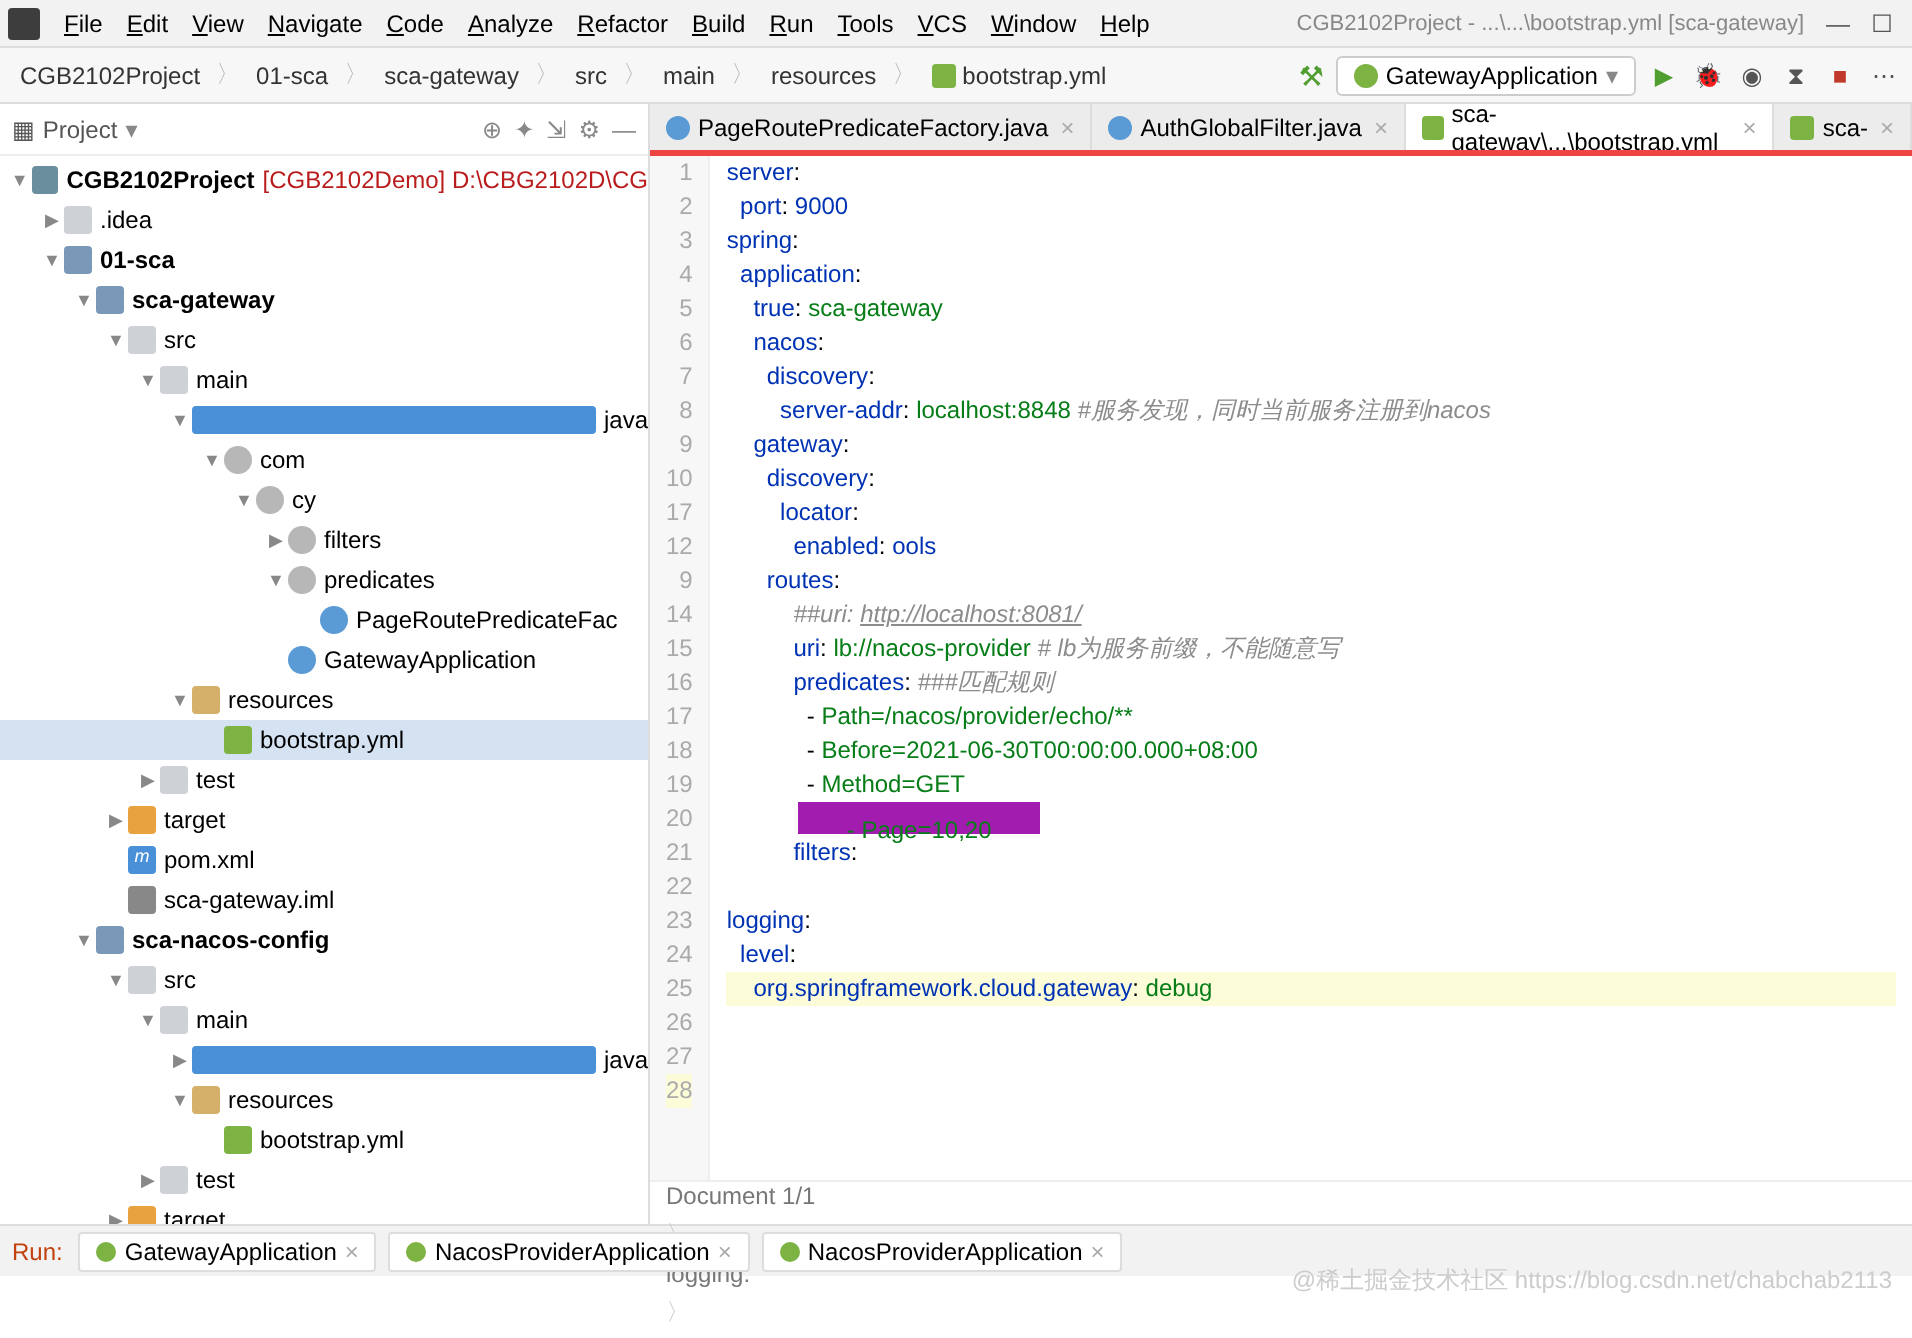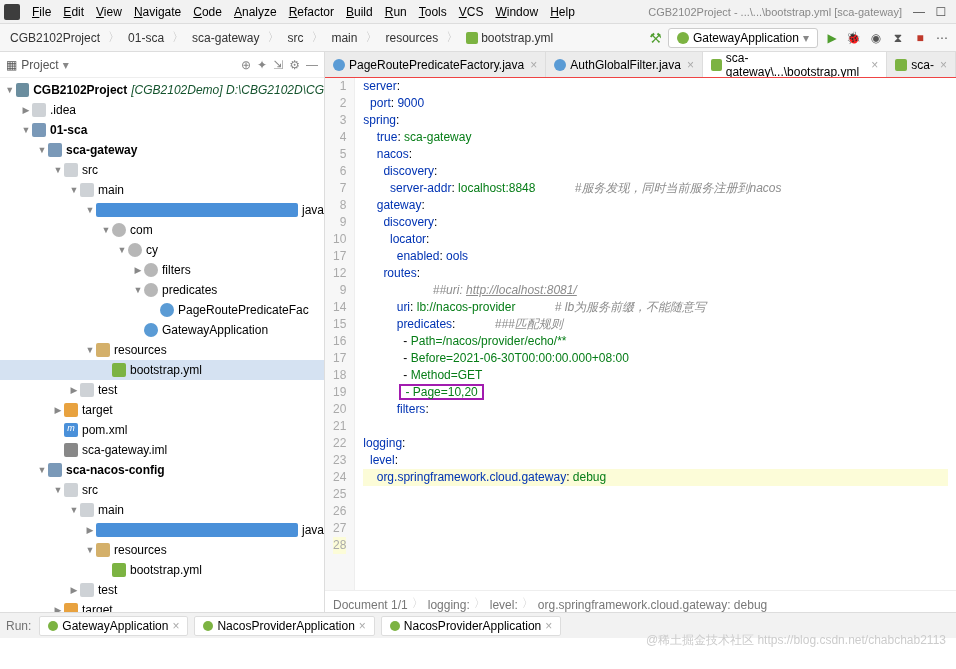--- a/index.html
+++ b/index.html
@@ -39,40 +39,40 @@
 .nicon.pkg { background:#b7b7b7; border-radius:50%; }
 .nicon.cls { background:#5a9bd5; border-radius:50%; }
 .nicon.res { background:#d4b06a; }
 .nicon.tgt { background:#e8a23f; }
 .nicon.yml { background:#7cb342; }
 .nicon.xml { background:#4a90d9; }
 .nicon.xml::before { content:"m"; color:#fff; font-size:9px; font-style:italic; display:flex; justify-content:center; }
 .nicon.iml { background:#888; }
 .nlabel { color:#000; }
 .nlabel.bold { font-weight:bold; }
-.nhint { color:#14532d; margin-left:4px;font-style:italic; }
+.nhint { color:#b91c1c; margin-left:4px; }
 .editor { flex:1; display:flex; flex-direction:column; background:#fff; }
-.etabs { display:flex; height:26px; border-bottom:1px solid #ef4444; background:#f2f2f2; overflow:hidden; }
+.etabs { display:flex; height:26px; border-bottom:3px solid #ef4444; background:#f2f2f2; overflow:hidden; }
 .etab { display:flex; align-items:center; padding:0 8px; border-right:1px solid #ddd; gap:4px; cursor:pointer; background:#ececec; }
 .etab.act { background:#fff; }
 .etab .cx { color:#aaa; margin-left:2px; }
 .code { flex:1; display:flex; overflow:auto; font-family:"JetBrains Mono",Consolas,monospace; font-size:12px; line-height:17px; }
 .gutter { background:#f7f7f7; color:#aaa; text-align:right; padding:0 8px; border-right:1px solid #eee; user-select:none; }
 .gutter .ln { height:17px; }
 .gutter .ln.cur { background:#fcfcd8; }
 .src { padding:0 8px; flex:1; }
 .src .row { height:17px; white-space:pre; }
 .src .row.cur { background:#fcfcd8; }
 .k { color:#0033b3; }
 .v { color:#067d17; }
 .vs { color:#0033b3; }
-.c { color:#8c8c8c; font-style:italic;padding-left:36px; }
+.c { color:#8c8c8c; font-style:italic; }
 .cu { color:#8c8c8c; font-style:italic; text-decoration:underline; }
-.hl { border:2px solid #a21caf; padding:0 4px; display:inline-block; margin-left:-4px; height:16px; line-height:13px; }
-.crumb { height:22px; border-top:1px solid #eee; display:flex; align-items:flex-end; padding:0 8px; gap:4px; color:#777; font-size:11px; }
+.hl { border:8px solid #a21caf; padding:0 16px; display:inline-block; margin-left:-4px; height:16px; line-height:13px; }
+.crumb { height:22px; border-top:1px solid #eee; display:flex; align-items:flex-start; padding:0 8px; gap:4px; color:#777; font-size:11px;flex-direction:column; }
 .crumb .sepc { color:#ccc; }
 .runbar { height:26px; background:#f2f2f2; border-top:1px solid #ddd; display:flex; align-items:center; padding:0 6px; gap:4px; }
 .rtab { display:flex; align-items:center; gap:4px; padding:2px 8px; border:1px solid #ddd; background:#fff; border-radius:2px; cursor:pointer; }
 .rtab .ci { width:10px; height:10px; background:#7cb342; border-radius:50%; }
 .rtab .cx { color:#aaa; }
 .wm { position:absolute; bottom:20px; right:10px; color:#ccc; font-size:12px; pointer-events:none; text-align:right; line-height:1.3; }
 </style>
 </head>
 <body>
 
@@ -352,20 +352,21 @@
           <div class="ln">24</div>
           <div class="ln">25</div>
           <div class="ln">26</div>
           <div class="ln">27</div>
           <div class="ln cur">28</div>
         </div>
       <div class="src" id="src">
           <div class="row"><span class="k">server</span><span>:</span></div>
           <div class="row"><span>  </span><span class="k">port</span><span>: </span><span class="vs">9000</span></div>
           <div class="row"><span class="k">spring</span><span>:</span></div>
+          <div class="row"><span>  </span><span class="k">application</span><span>:</span></div>
           <div class="row"><span>    </span><span class="k">true</span><span>: </span><span class="v">sca-gateway</span></div>
           <div class="row"><span>    </span><span class="k">nacos</span><span>:</span></div>
           <div class="row"><span>      </span><span class="k">discovery</span><span>:</span></div>
           <div class="row"><span>        </span><span class="k">server-addr</span><span>: </span><span class="v">localhost:8848</span><span class="c"> #服务发现，同时当前服务注册到nacos</span></div>
           <div class="row"><span>    </span><span class="k">gateway</span><span>:</span></div>
           <div class="row"><span>      </span><span class="k">discovery</span><span>:</span></div>
           <div class="row"><span>        </span><span class="k">locator</span><span>:</span></div>
           <div class="row"><span>          </span><span class="k">enabled</span><span>: </span><span class="vs">ools</span></div>
           <div class="row"><span>      </span><span class="k">routes</span><span>:</span></div>
           <div class="row"><span>          </span><span class="c">##uri: </span><span class="cu">http://localhost:8081/</span></div>
@@ -388,21 +389,21 @@
         <span>logging:</span>
         <span class="sepc">〉</span>
         <span>level:</span>
         <span class="sepc">〉</span>
         <span>org.springframework.cloud.gateway: debug</span>
       </div>
   </div>
 </div>
 
 <div class="runbar">
-  <span style="color:#737373;margin-right:4px">Run:</span>
+  <span style="color:#c2410c;margin-right:4px">Run:</span>
   <div id="runtabs" style="display:flex;gap:6px">
       <div class="rtab">
         <span class="ci"></span>
         <span>GatewayApplication</span>
         <span class="cx">×</span>
       </div>
       <div class="rtab">
         <span class="ci"></span>
         <span>NacosProviderApplication</span>
         <span class="cx">×</span>

